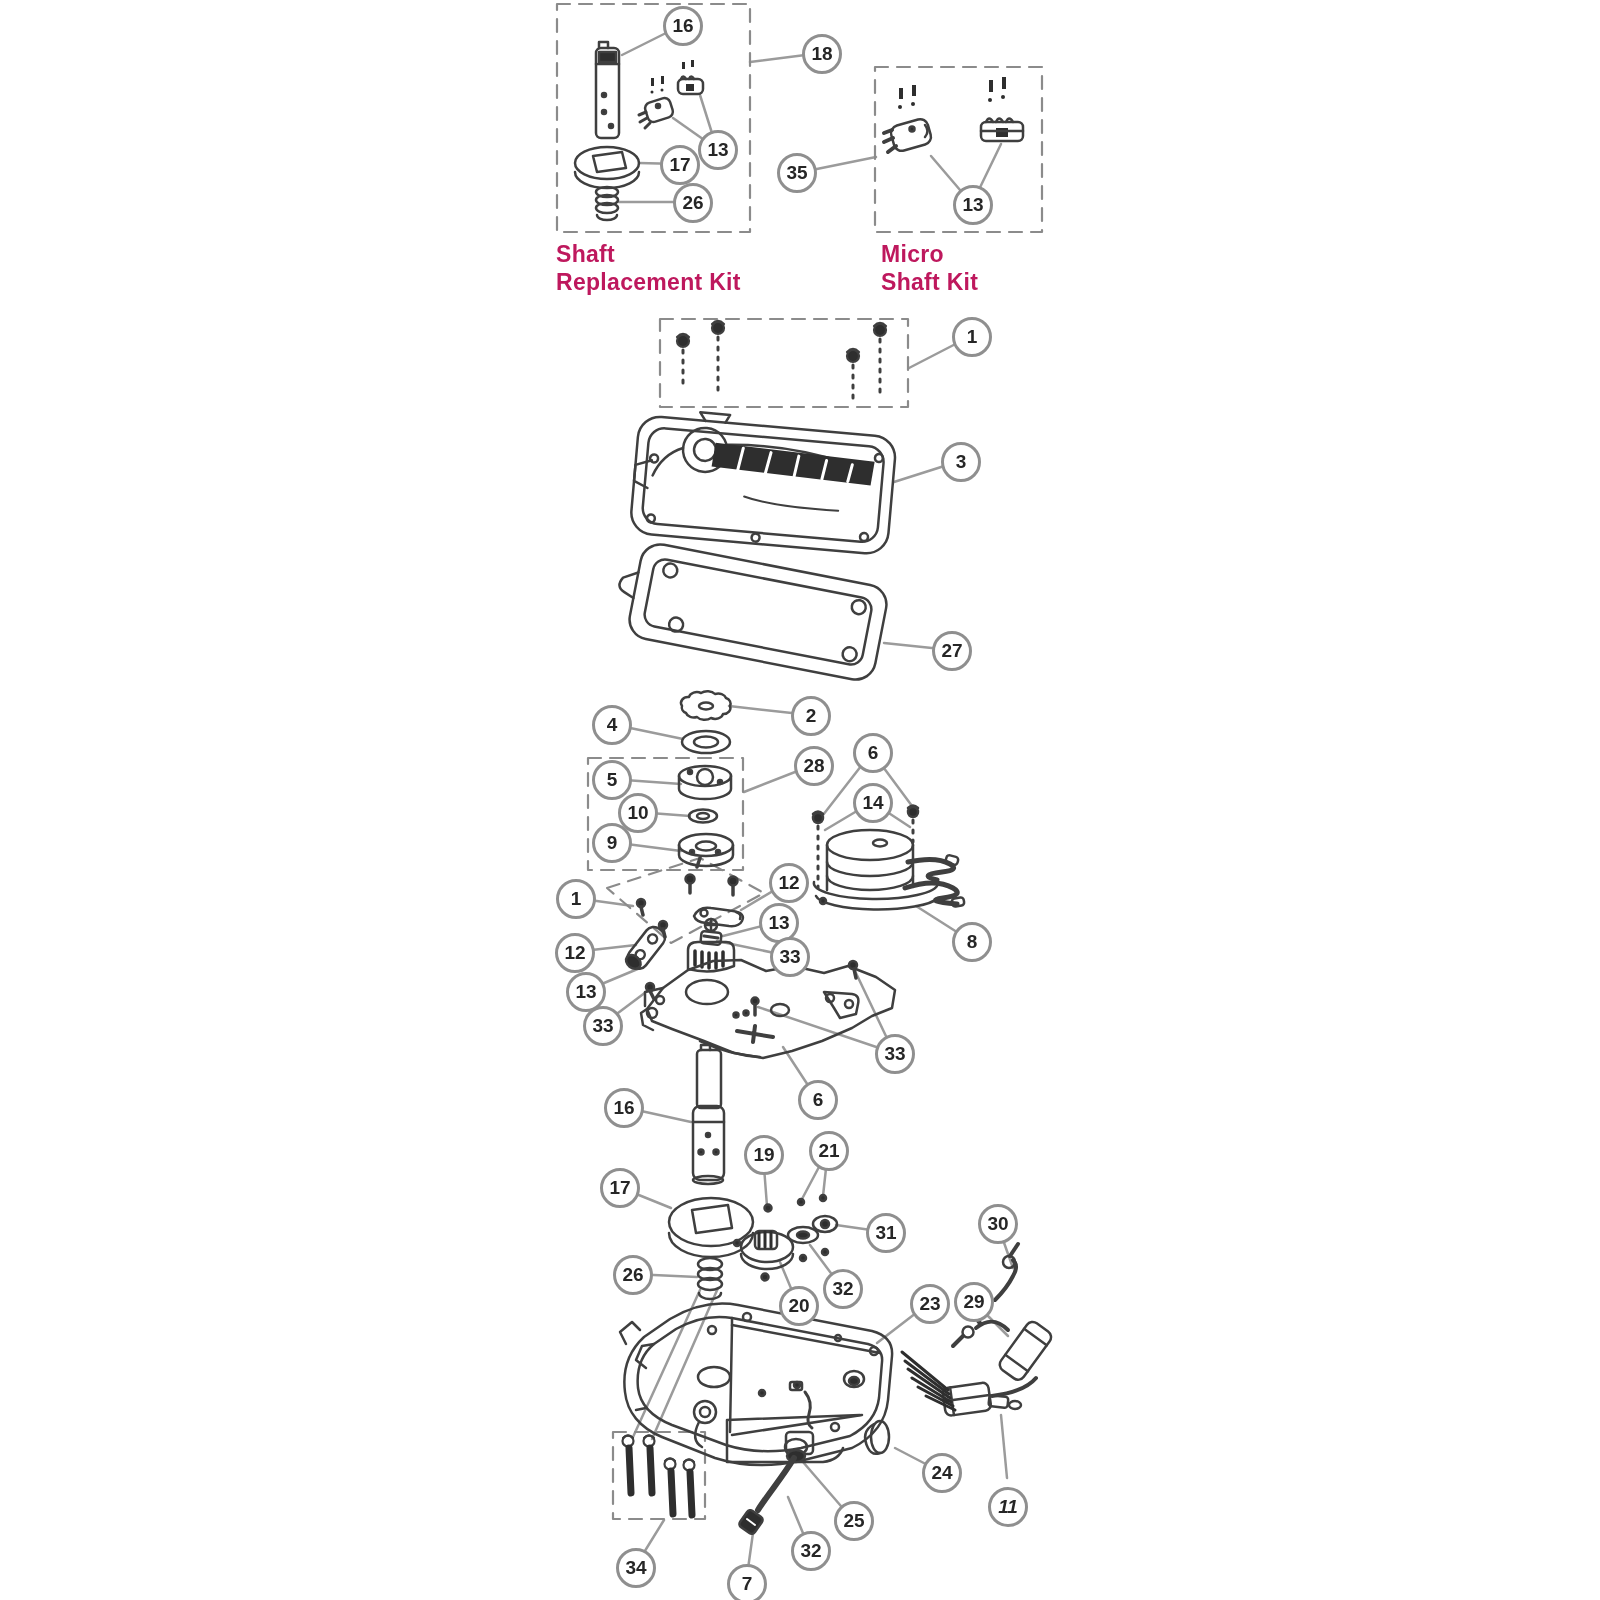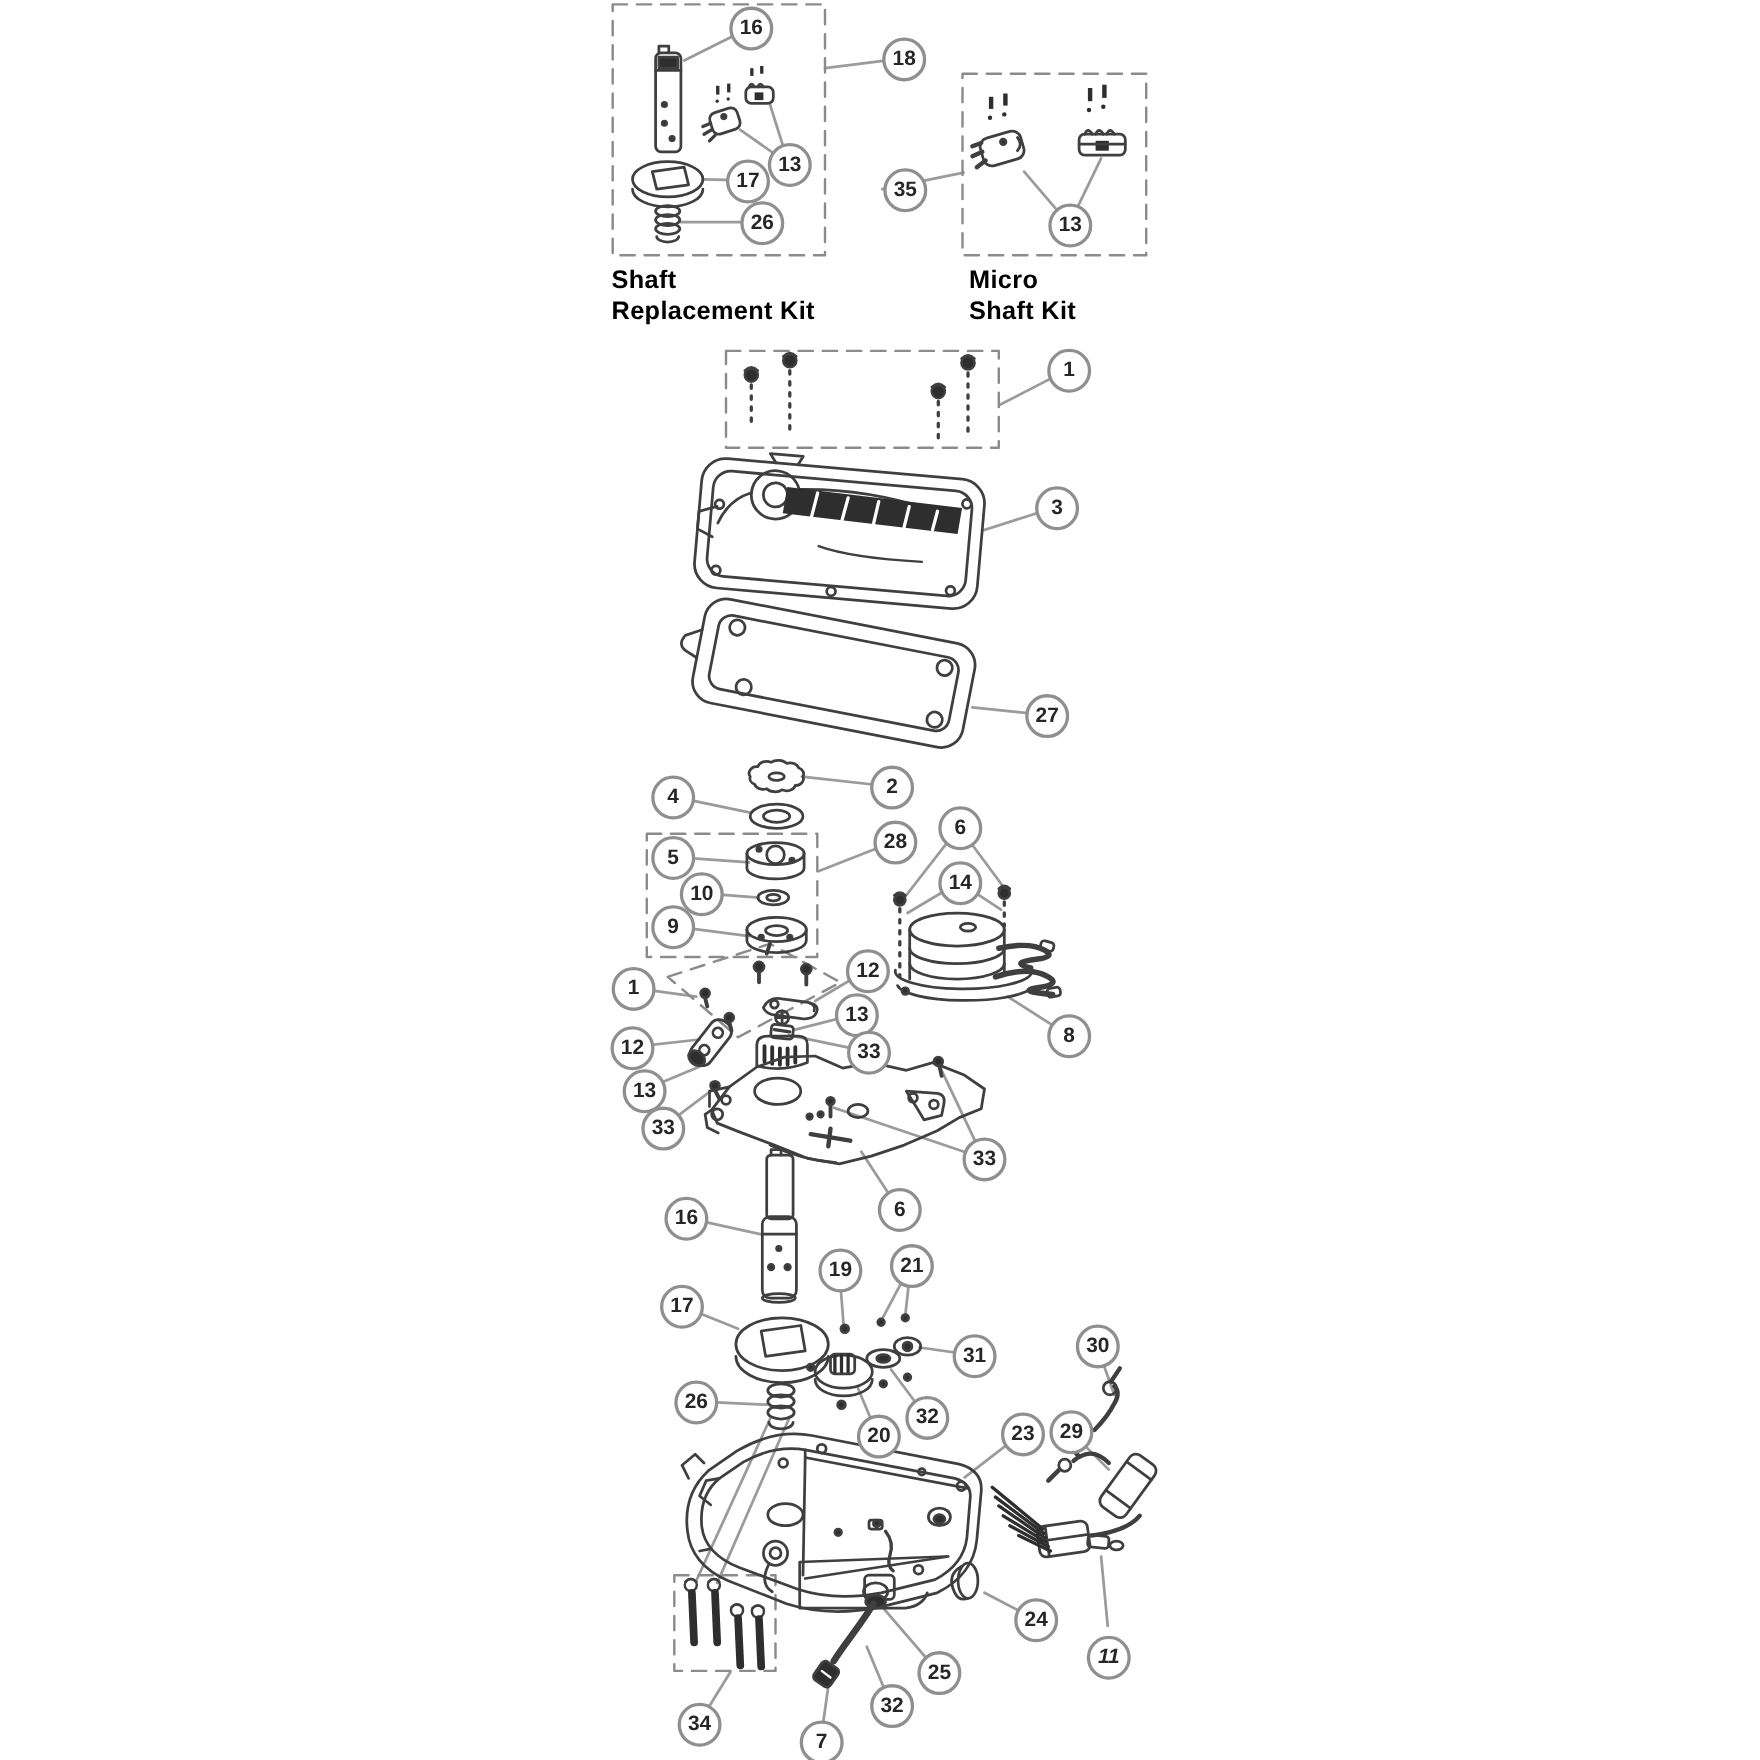--- a/index.html
+++ b/index.html
@@ -4,21 +4,21 @@
 <style>
   html,body{margin:0;padding:0;background:#fff;}
   .stage{position:relative;width:1600px;height:1600px;background:#fff;overflow:hidden;
          font-family:"Liberation Sans",sans-serif;}
   .art{position:absolute;left:0;top:0;}
   .callout{position:absolute;width:34px;height:34px;margin-left:-19px;margin-top:-19px;
            border:3px solid #8f8f8f;border-radius:50%;background:#fff;color:#262626;
            font-weight:bold;font-size:19px;line-height:34px;text-align:center;
            box-sizing:content-box;}
   .kit-label{position:absolute;font-weight:bold;font-size:23px;line-height:28px;
-             color:#000000;letter-spacing:.3px;white-space:nowrap;}
+             color:#be185d;letter-spacing:.3px;white-space:nowrap;}
   .kit-label span{display:block;}
 </style>
 </head>
 <body>
 
 <div class="stage">
 
 <svg class="art" width="1600" height="1600" viewBox="0 0 1600 1600" fill="none" stroke="#3f3f3f" stroke-width="2.5" stroke-linecap="round" stroke-linejoin="round">
 
   <g stroke="#9b9b9b" stroke-width="2.5">
@@ -423,21 +423,21 @@
   <span>Micro</span>
   <span>Shaft Kit</span>
 </div>
 
 <div>
       <div class="callout" style="left: 682px; top: 25px;">16</div>
       <div class="callout" style="left: 821px; top: 53px;">18</div>
       <div class="callout" style="left: 717px; top: 149px;">13</div>
       <div class="callout" style="left: 679px; top: 164px;">17</div>
       <div class="callout" style="left: 692px; top: 202px;">26</div>
-      <div class="callout" style="left: 822px; top: 172px;">35</div>
+      <div class="callout" style="left: 796px; top: 172px;">35</div>
       <div class="callout" style="left: 972px; top: 204px;">13</div>
       <div class="callout" style="left: 971px; top: 336px;">1</div>
       <div class="callout" style="left: 960px; top: 461px;">3</div>
       <div class="callout" style="left: 951px; top: 650px;">27</div>
       <div class="callout" style="left: 810px; top: 715px;">2</div>
       <div class="callout" style="left: 611px; top: 724px;">4</div>
       <div class="callout" style="left: 813px; top: 765px;">28</div>
       <div class="callout" style="left: 611px; top: 779px;">5</div>
       <div class="callout" style="left: 637px; top: 812px;">10</div>
       <div class="callout" style="left: 611px; top: 842px;">9</div>

